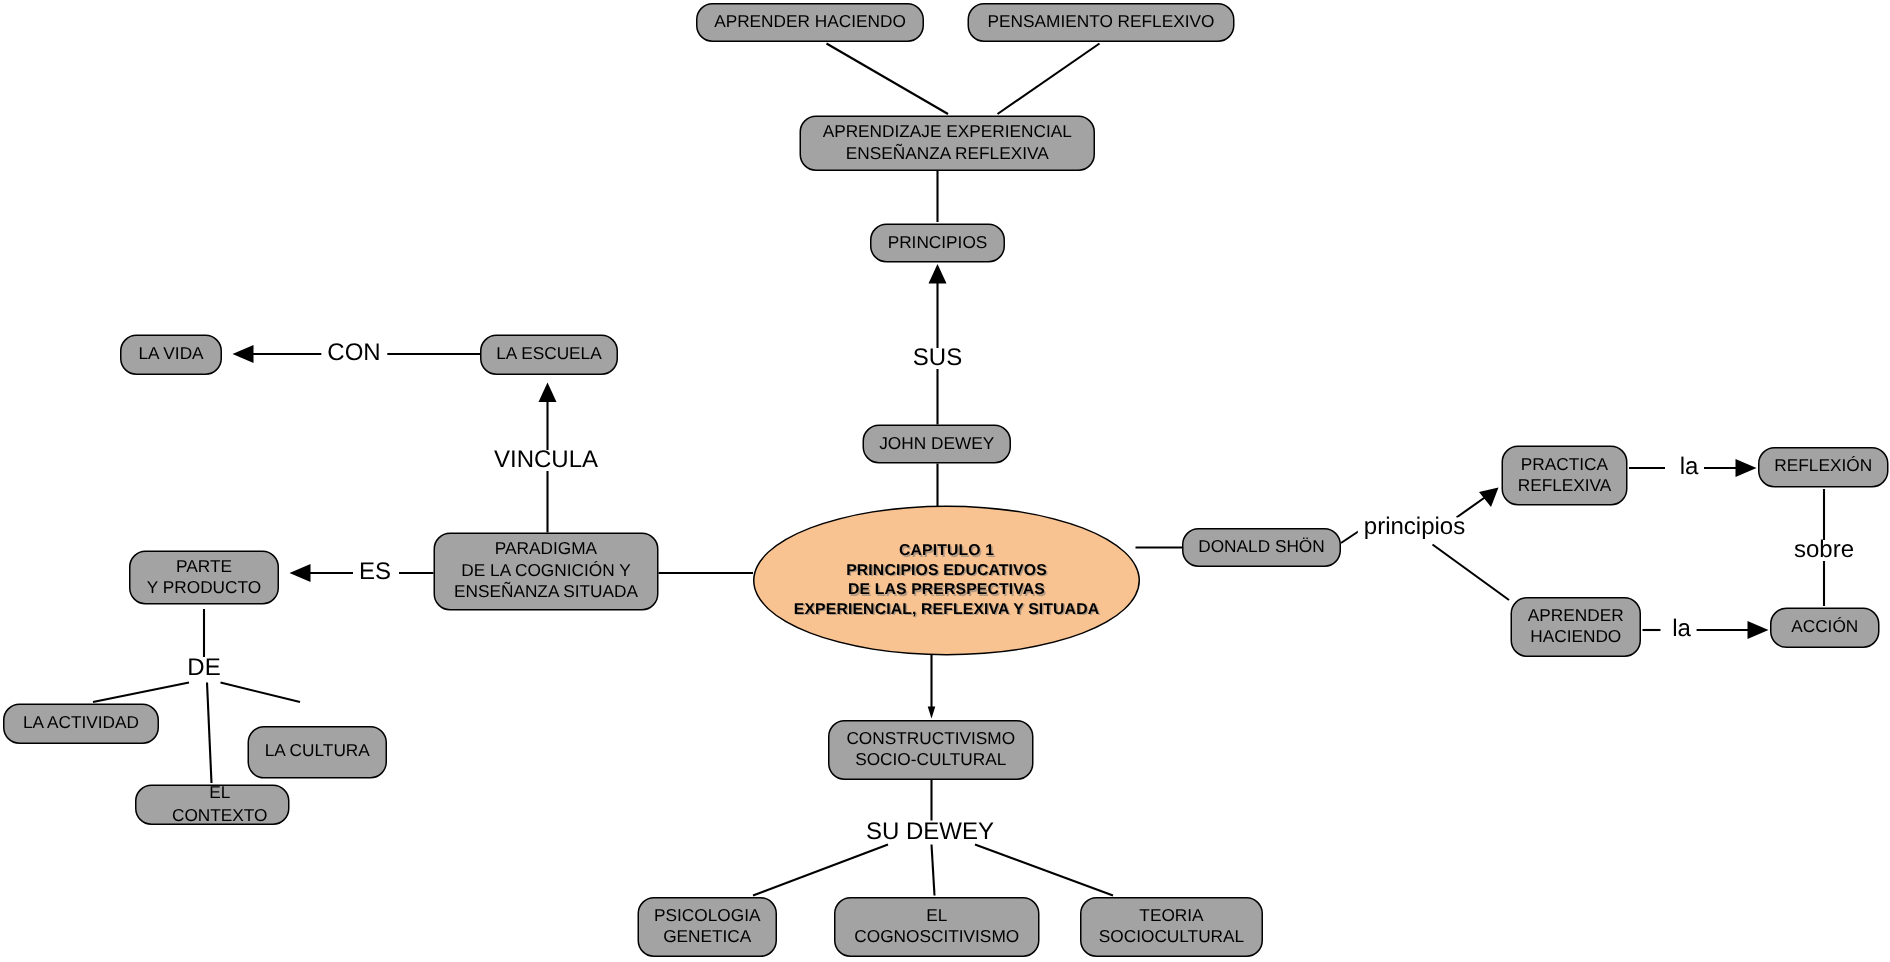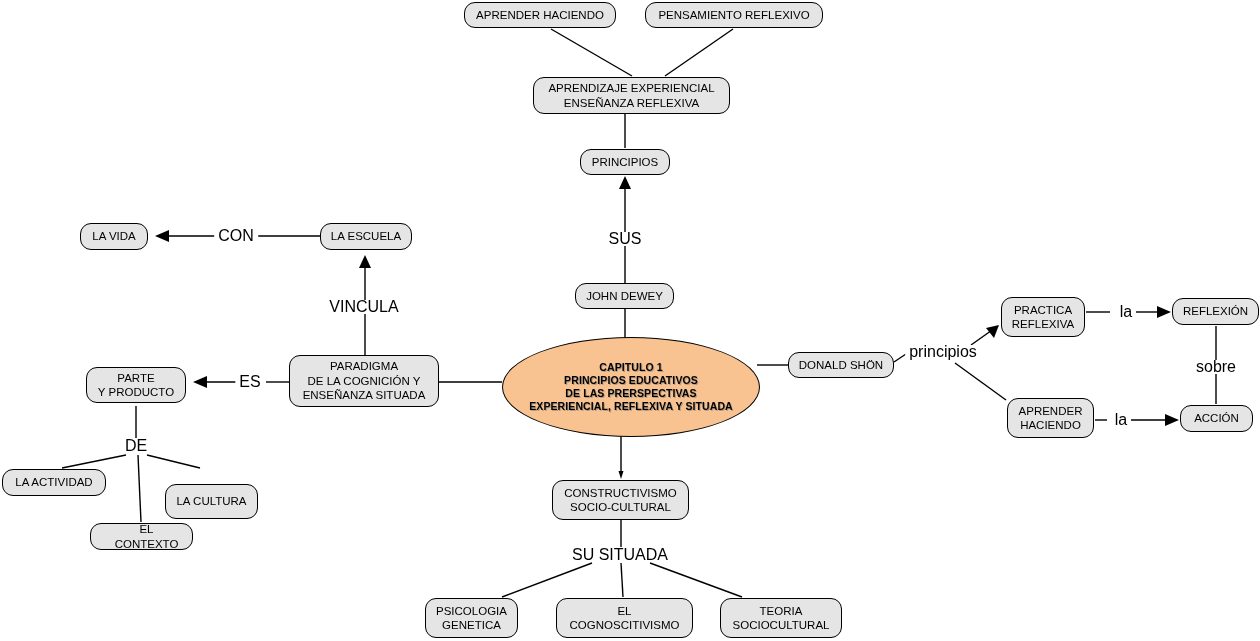--- a/index.html
+++ b/index.html
@@ -40,21 +40,21 @@
     padding: 0 4px;
     white-space: nowrap;
     transform: translate(-50%, -50%);
     line-height: 14px;
   }
   .node {
     position: absolute;
     box-sizing: border-box;
     border: 1.4px solid #000000;
     border-radius: 11px;
-    background: #e5e5e5;
+    background: #a3a3a3;
     display: flex;
     align-items: center;
     justify-content: center;
     text-align: center;
     font-family: "Liberation Sans", sans-serif;
     font-size: 11.5px;
     line-height: 14.5px;
     color: #000000;
     white-space: pre-line;
     padding: 0 6px;
@@ -157,16 +157,16 @@
   <div id="label-layer">
       <div class="edge-label" style="left: 625px; top: 239px;">SUS</div>
       <div class="edge-label" style="left: 236px; top: 236px;">CON</div>
       <div class="edge-label" style="left: 364px; top: 307px;">VINCULA</div>
       <div class="edge-label" style="left: 250px; top: 382px;">ES</div>
       <div class="edge-label" style="left: 136px; top: 446px;">DE</div>
       <div class="edge-label" style="left: 943px; top: 352px;">principios</div>
       <div class="edge-label" style="left: 1126px; top: 312px;">la</div>
       <div class="edge-label" style="left: 1121px; top: 420px;">la</div>
       <div class="edge-label" style="left: 1216px; top: 367px;">sobre</div>
-      <div class="edge-label" style="left: 620px; top: 555px;">SU SITUADA</div>
+      <div class="edge-label" style="left: 620px; top: 555px;">SU DEWEY</div>
     </div>
 
 </div>
 
 </body></html>

